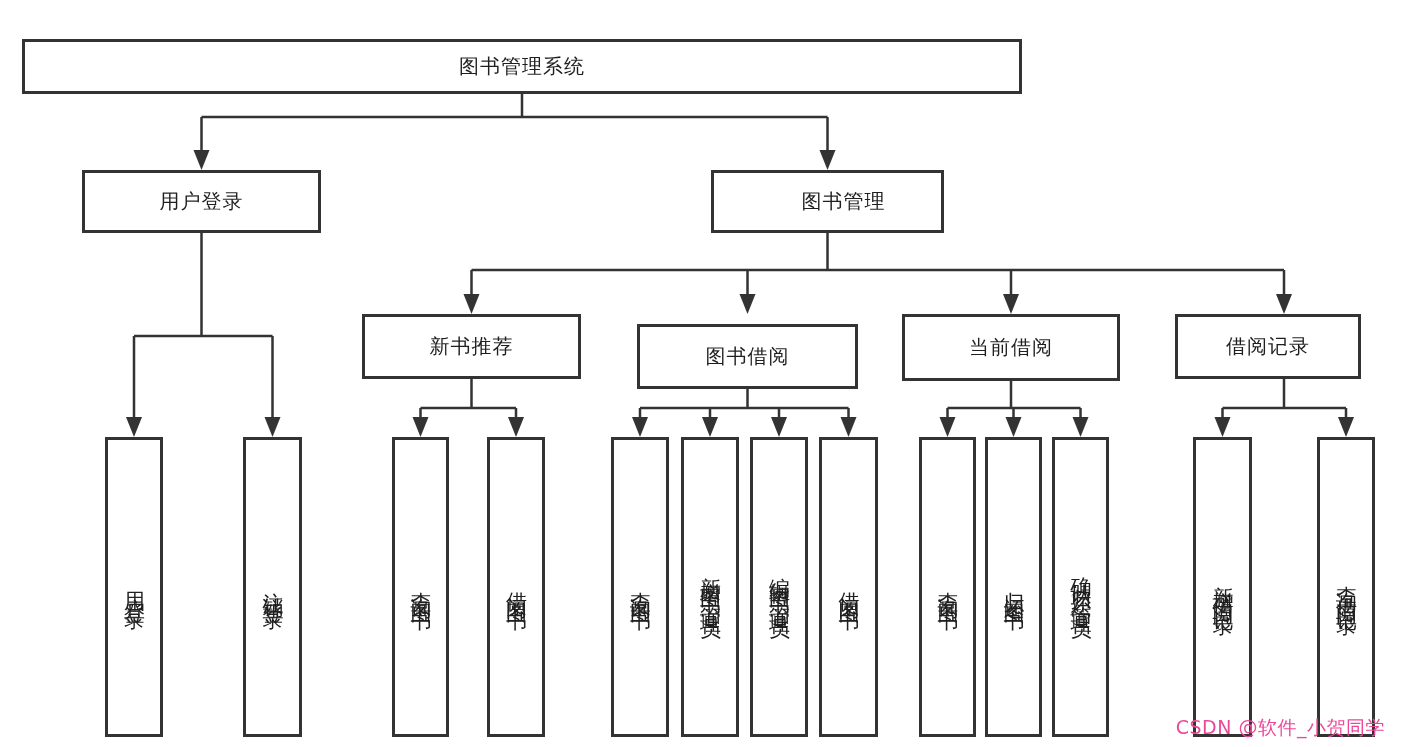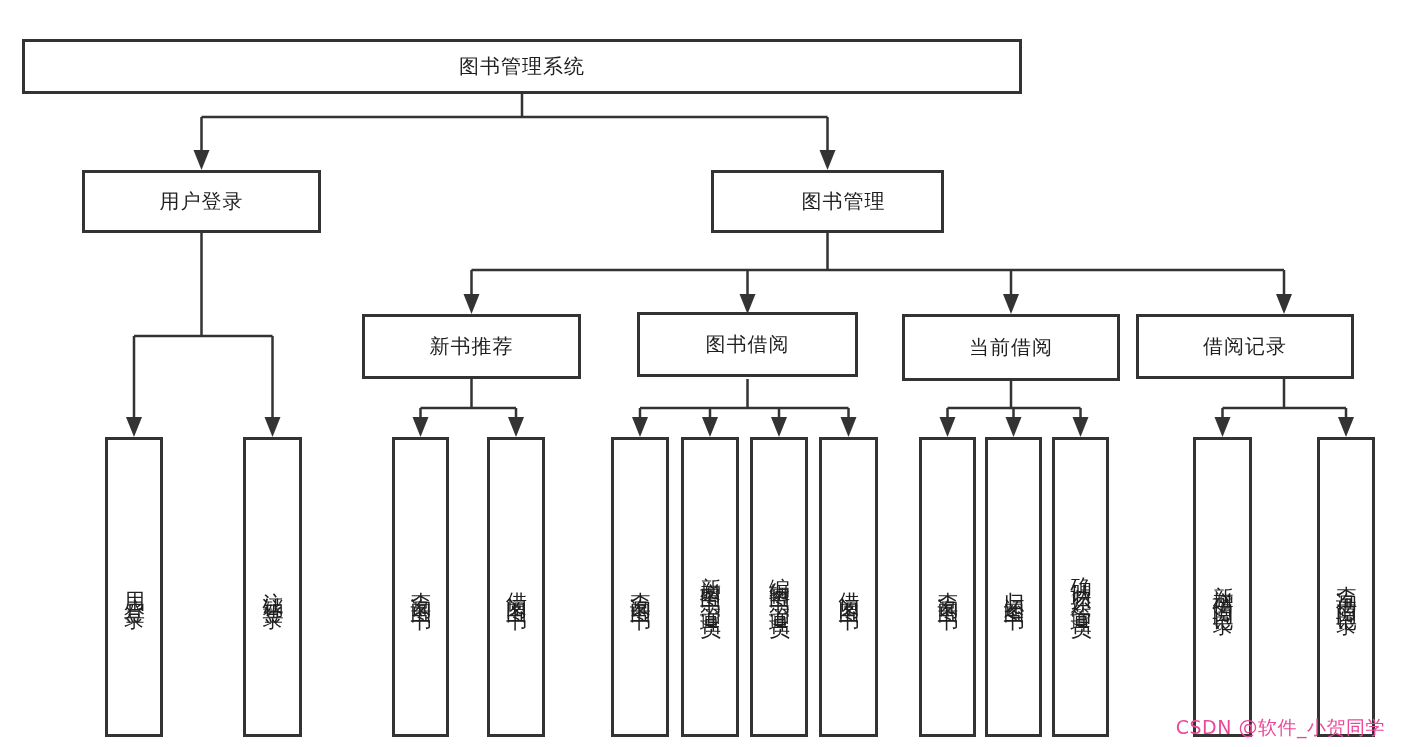--- a/index.html
+++ b/index.html
@@ -111,21 +111,21 @@
       </div>
       <div class="node h" style="left: 362px; top: 314px; width: 219px; height: 65px; text-align: right;">
         <span class="lbl">新书推荐</span>
       </div>
       <div class="node v" style="left: 392px; top: 437px; width: 57px; height: 300px;">
         <span class="lbl">查询图书</span>
       </div>
       <div class="node v" style="left: 487px; top: 437px; width: 58px; height: 300px;">
         <span class="lbl">借阅图书</span>
       </div>
-      <div class="node h" style="left: 637px; top: 312px; width: 221px; height: 65px; text-align: right;">
+      <div class="node h" style="left: 637px; top: 324px; width: 221px; height: 65px; text-align: right;">
         <span class="lbl">图书借阅</span>
       </div>
       <div class="node v" style="left: 611px; top: 437px; width: 58px; height: 300px;">
         <span class="lbl">查询图书</span>
       </div>
       <div class="node v" style="left: 681px; top: 437px; width: 58px; height: 300px;">
         <span class="lbl">新增图书（管理员）</span>
       </div>
       <div class="node v" style="left: 750px; top: 437px; width: 58px; height: 300px;">
         <span class="lbl">编辑图书（管理员）</span>
@@ -138,21 +138,21 @@
       </div>
       <div class="node v" style="left: 919px; top: 437px; width: 57px; height: 300px;">
         <span class="lbl">查询图书</span>
       </div>
       <div class="node v" style="left: 985px; top: 437px; width: 57px; height: 300px;">
         <span class="lbl">归还图书</span>
       </div>
       <div class="node v" style="left: 1052px; top: 437px; width: 57px; height: 300px;">
         <span class="lbl">确认归还（管理员）</span>
       </div>
-      <div class="node h" style="left: 1136px; top: 314px; width: 218px; height: 65px;">
+      <div class="node h" style="left: 1175px; top: 314px; width: 186px; height: 65px;">
         <span class="lbl">借阅记录</span>
       </div>
       <div class="node v" style="left: 1193px; top: 437px; width: 59px; height: 300px;">
         <span class="lbl">新增借阅记录</span>
       </div>
       <div class="node v" style="left: 1317px; top: 437px; width: 58px; height: 300px;">
         <span class="lbl">查询借阅记录</span>
       </div>
     </div>
   <span id="watermark">CSDN @软件_小贺同学</span>

